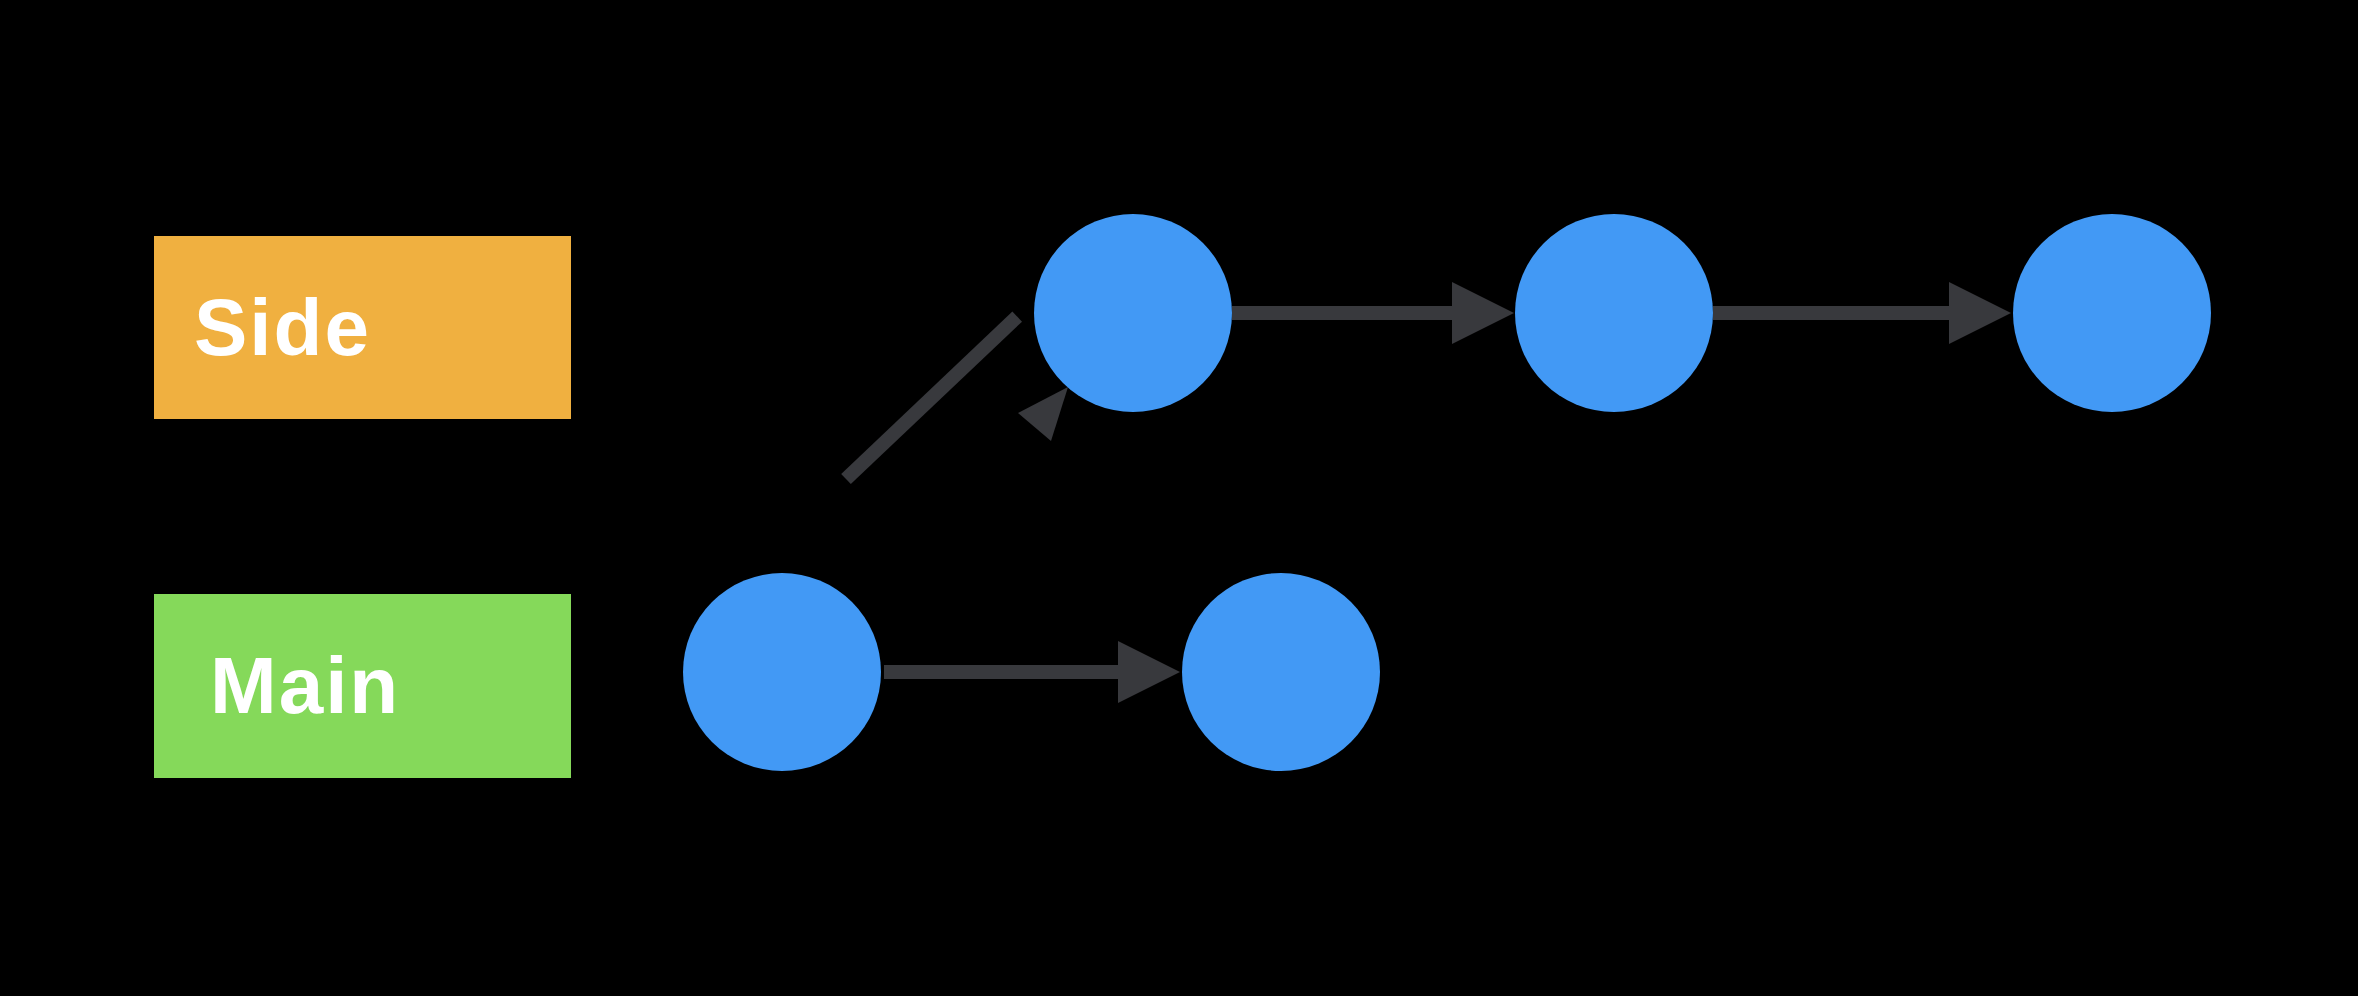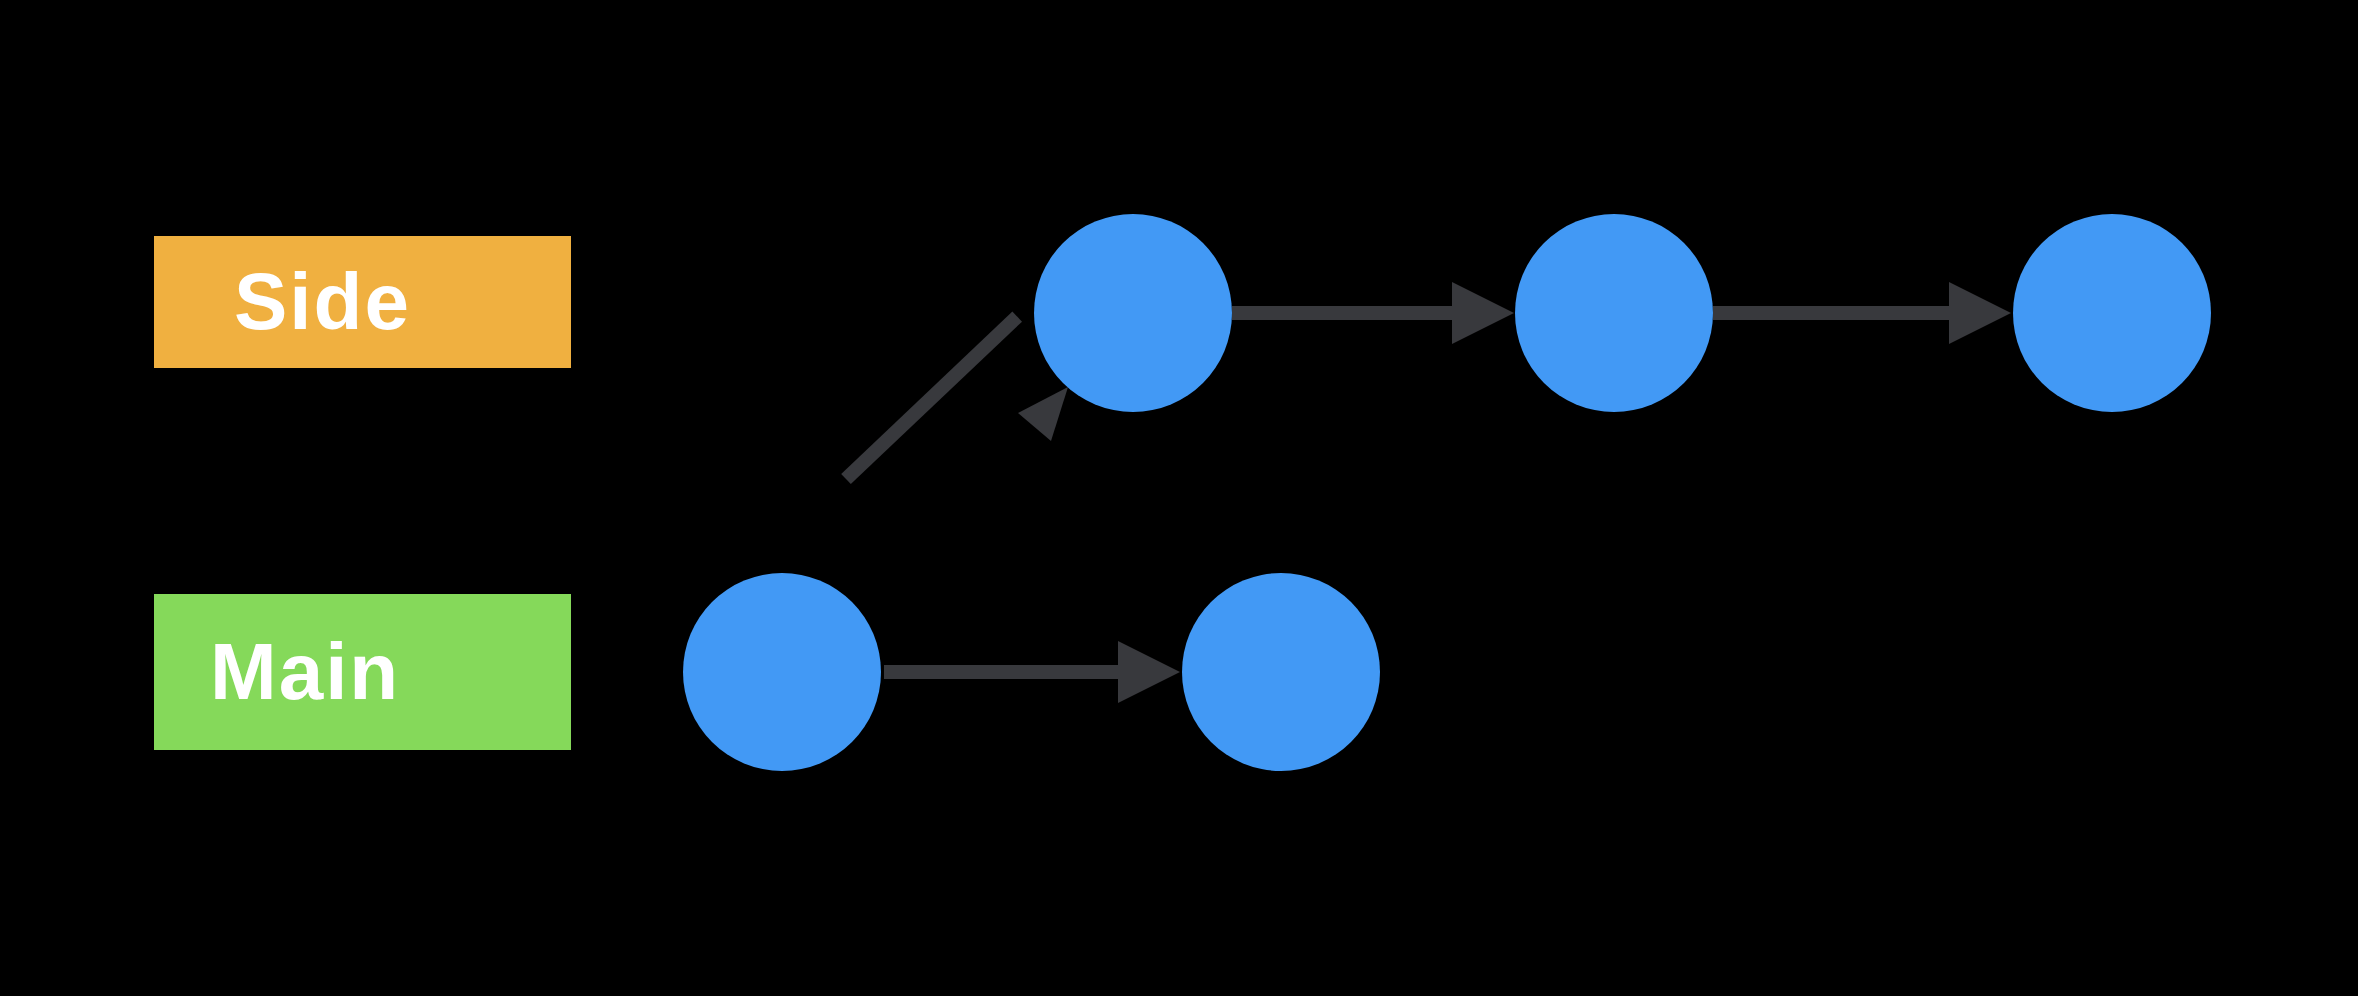--- a/index.html
+++ b/index.html
@@ -39,29 +39,29 @@
     font-size: 80px;
     letter-spacing: 2px;
     line-height: 1;
     white-space: nowrap;
     user-select: none;
   }
   .lane-label-side {
     left: 154px;
     top: 236px;
     width: 417px;
-    height: 132px;
+    height: 183px;
     background: #F0B040;
-    padding-left: 80px;
+    padding-left: 40px;
   }
   .lane-label-main {
     left: 154px;
     top: 594px;
     width: 417px;
-    height: 156px;
+    height: 184px;
     background: #85D95A;
     padding-left: 56px;
   }
 </style>
 </head>
 <body>
 
 <div id="canvas">
 
   <svg id="graph-svg" viewBox="0 0 2358 996" xmlns="http://www.w3.org/2000/svg">

